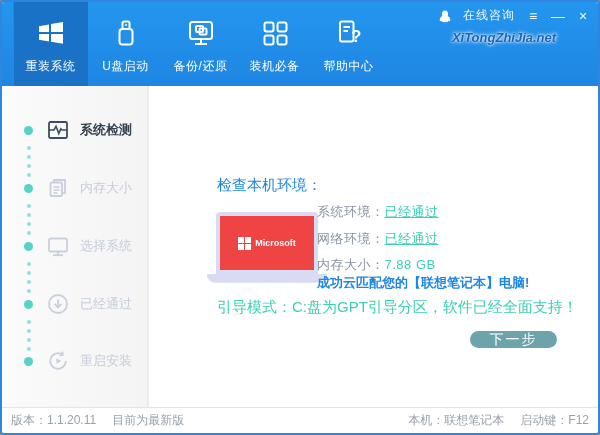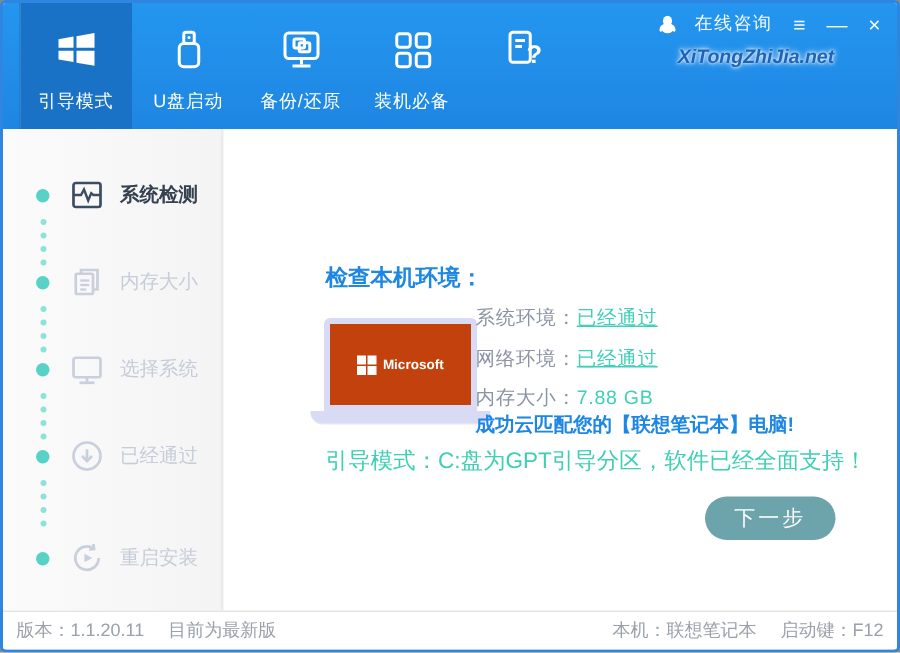--- a/index.html
+++ b/index.html
@@ -38,34 +38,34 @@
   .step-icon{ width:24px; height:24px; margin-left:13px; flex:none; }
   .step-label{ margin-left:10px; font-size:13px; }
   .step.active  { color:#3d4c60; }
   .step.active .step-label{ color:#35414f; font-weight:bold; }
   .step.inactive{ color:#c9cfdc; }
   .step.inactive .step-label{ color:#c6ccd9; }
   .dotcol{ position:absolute; left:25px; display:flex; flex-direction:column; gap:5px; }
   .sdot{ width:4px; height:4px; border-radius:50%; background:#8de2d9; }
   
   .main{ position:absolute; left:149px; top:84px; right:0; bottom:26px; background:#fff; }
-  .heading{ position:absolute; left:66px; top:90px; font-size:15px; font-weight:bold; color:#1e87e3; }
+  .heading{ position:absolute; left:66px; top:90px; font-size:15px; font-weight:normal; color:#1e87e3; }
   .laptop{ position:absolute; left:56px; top:126px; width:120px; }
   .screen{ width:102px; height:62px; margin:0 auto; background:#d9dbf5; border-radius:4px 4px 0 0; padding:4px; }
-  .display{ width:100%; height:100%; background:#c2410c; display:flex; align-items:center; justify-content:center; gap:4px; }
+  .display{ width:100%; height:100%; background:#ef4444; display:flex; align-items:center; justify-content:center; gap:4px; }
   .ms-grid{ display:grid; grid-template-columns:6px 6px; grid-template-rows:6px 6px; gap:1px; }
   .ms-grid i{ background:#fff; }
   .ms-text{ color:#fff; font-size:9px; font-weight:bold; }
   .base{ width:120px; height:8px; background:#d9dbf5; border-radius:0 0 8px 8px; box-shadow:0 1px 0 rgba(150,150,200,.25); }
   .check-row{ position:absolute; left:166px; font-size:13px; color:#8b94a4; letter-spacing:.5px; }
   .check-val{ color:#3ed0b6; }
   .check-val.link{ text-decoration:underline; cursor:pointer; }
   .match{ position:absolute; left:166px; top:188px; font-size:13px; font-weight:bold; color:#1e87e3; }
   .bootmode{ position:absolute; left:66px; top:212px; font-size:15px; color:#3ecfb4; }
-  .next-btn{ position:absolute; left:319px; top:245px; width:87px; height:29px; border:none;
+  .next-btn{ position:absolute; left:319px; top:245px; width:87px; height:17px; border:none;
     border-radius:15px; background:#6da3ab; color:#fff; font-size:14px; letter-spacing:2px;
     font-family:inherit; cursor:pointer; }
   
   .statusbar{ position:absolute; left:0; right:0; bottom:0; height:26px; background:#fff;
     border-top:1px solid #e4e4e4; display:flex; align-items:center; padding:0 9px;
     font-size:12px; color:#9aa1aa; }
   .statusbar .gap{ width:16px; }
   .statusbar .right{ margin-left:auto; display:flex; }
   svg{ display:block; }
 </style>
@@ -80,21 +80,21 @@
 
       <div class="nav-item active" style="left:11px">
         <span class="nav-icon">
           <svg viewBox="0 0 32 32" width="32" height="32" fill="#fff">
             <path d="M4 9.2 L14 7.4 V14.9 H4 Z"></path>
             <path d="M16 7.1 L28 5 V14.9 H16 Z"></path>
             <path d="M4 16.9 H14 V24.4 L4 22.7 Z"></path>
             <path d="M16 16.9 H28 V26.8 L16 24.8 Z"></path>
           </svg>
         </span>
-        <span class="nav-label">引导模式</span>
+        <span class="nav-label">重装系统</span>
       </div>
 
       <div class="nav-item" style="left:86px">
         <span class="nav-icon">
           <svg viewBox="0 0 32 32" width="32" height="32" fill="none" stroke="#fff" stroke-width="2">
             <rect x="9.5" y="12" width="13" height="15.5" rx="3"></rect>
             <rect x="12.5" y="4.5" width="7" height="7.5" rx="1.5"></rect>
             <circle cx="16" cy="8" r="1" fill="#fff" stroke="none"></circle>
           </svg>
         </span>
@@ -128,20 +128,21 @@
 
       <div class="nav-item" style="left:309px">
         <span class="nav-icon">
           <svg viewBox="0 0 32 32" width="32" height="32" fill="none" stroke="#fff" stroke-width="2">
             <rect x="7" y="4.5" width="13.5" height="20" rx="2"></rect>
             <line x1="10.5" y1="10" x2="17" y2="10"></line>
             <line x1="10.5" y1="14" x2="15" y2="14"></line>
             <text x="18" y="25" font-size="17" fill="#fff" stroke="none" font-weight="bold">?</text>
           </svg>
         </span>
+        <span class="nav-label">帮助中心</span>
       </div>
     </div>
 
     <div class="titlebar">
       <span class="qq">
         <svg viewBox="0 0 24 24" width="14" height="14" fill="#fff">
           <ellipse cx="12" cy="8.5" rx="5.2" ry="6"></ellipse>
           <ellipse cx="12" cy="16.5" rx="7.2" ry="6"></ellipse>
           <ellipse cx="5.2" cy="17" rx="2" ry="4" transform="rotate(18 5.2 17)"></ellipse>
           <ellipse cx="18.8" cy="17" rx="2" ry="4" transform="rotate(-18 18.8 17)"></ellipse>
@@ -226,21 +227,21 @@
       </span>
       <span class="step-label">已经通过</span>
     </div>
     <div class="dotcol" style="top:234px">
       <span class="sdot"></span>
         <span class="sdot"></span>
         <span class="sdot"></span>
         <span class="sdot"></span>
     </div>
 
-    <div class="step inactive" style="top:271px">
+    <div class="step inactive" style="top:260px">
       <span class="bigdot"></span>
       <span class="step-icon">
         <svg viewBox="0 0 24 24" width="24" height="24" fill="none" stroke="currentColor" stroke-width="1.8">
           <path d="M19.8 12 a7.8 7.8 0 1 1 -3.4-6.4"></path>
           <polyline points="16.2,2.6 16.8,5.9 13.5,6.5"></polyline>
           <path d="M10.3 9.2 l5.2 2.8 -5.2 2.8 z" fill="currentColor" stroke="none"></path>
         </svg>
       </span>
       <span class="step-label">重启安装</span>
     </div>

